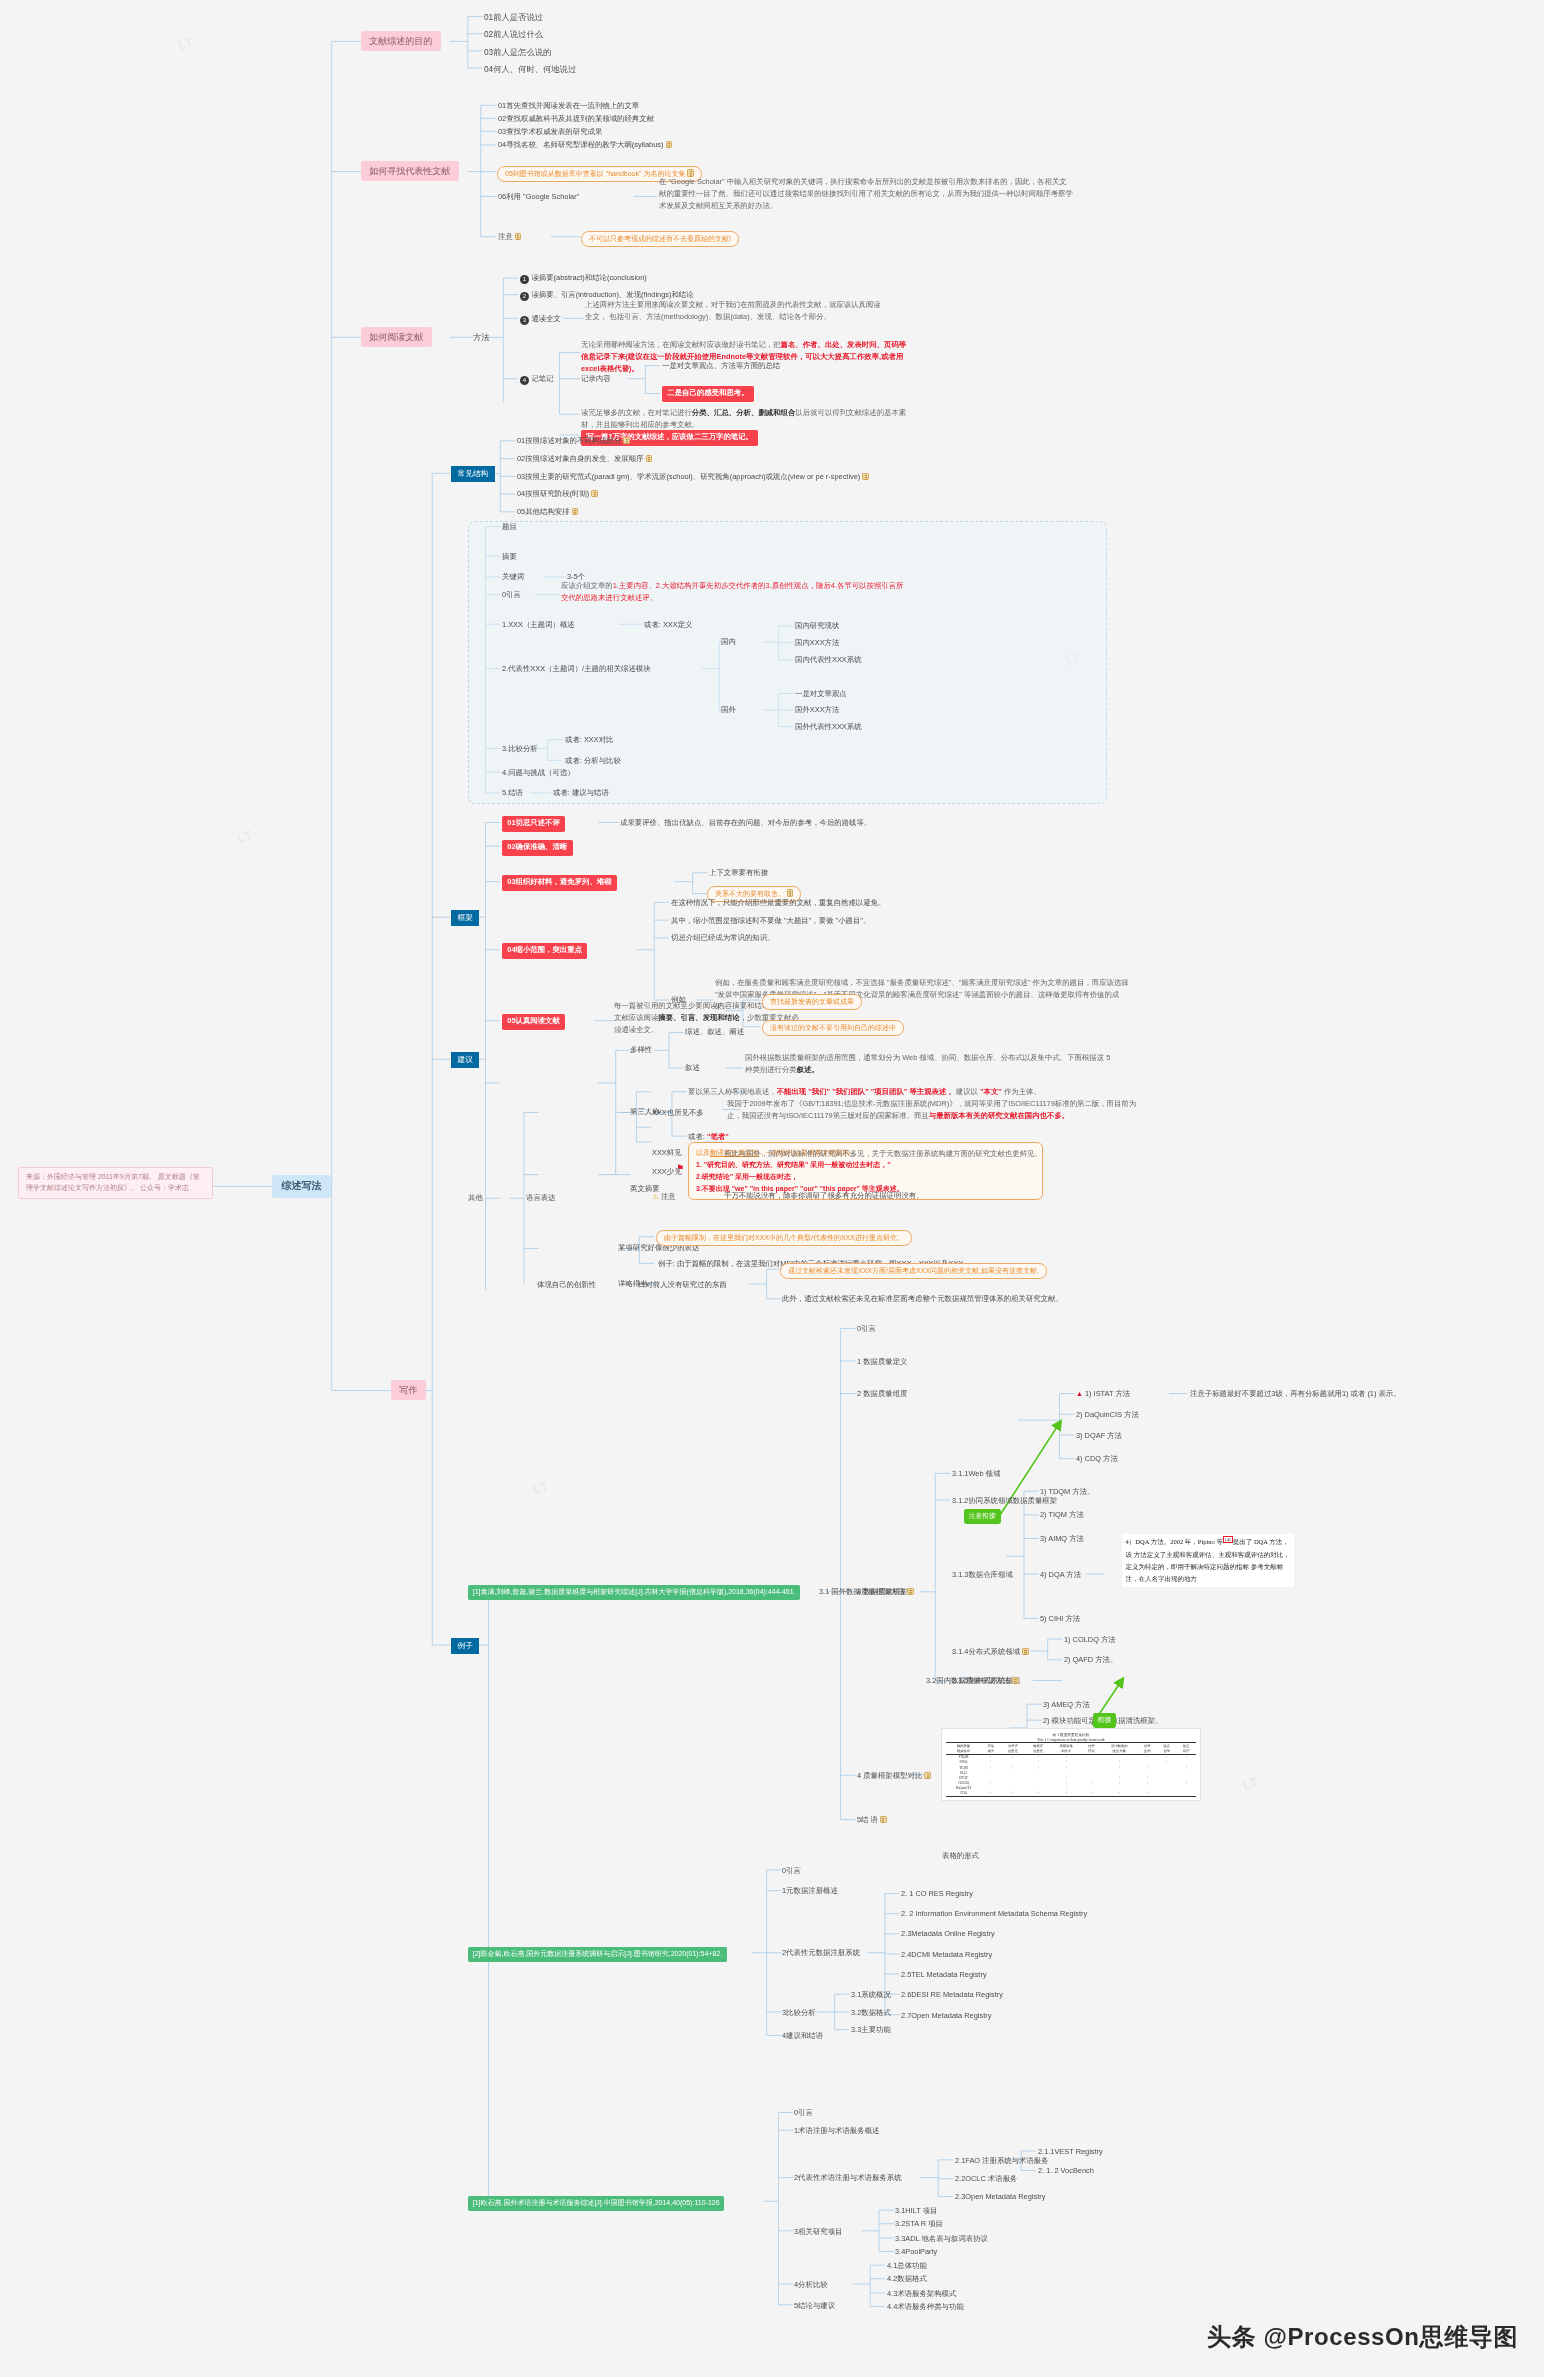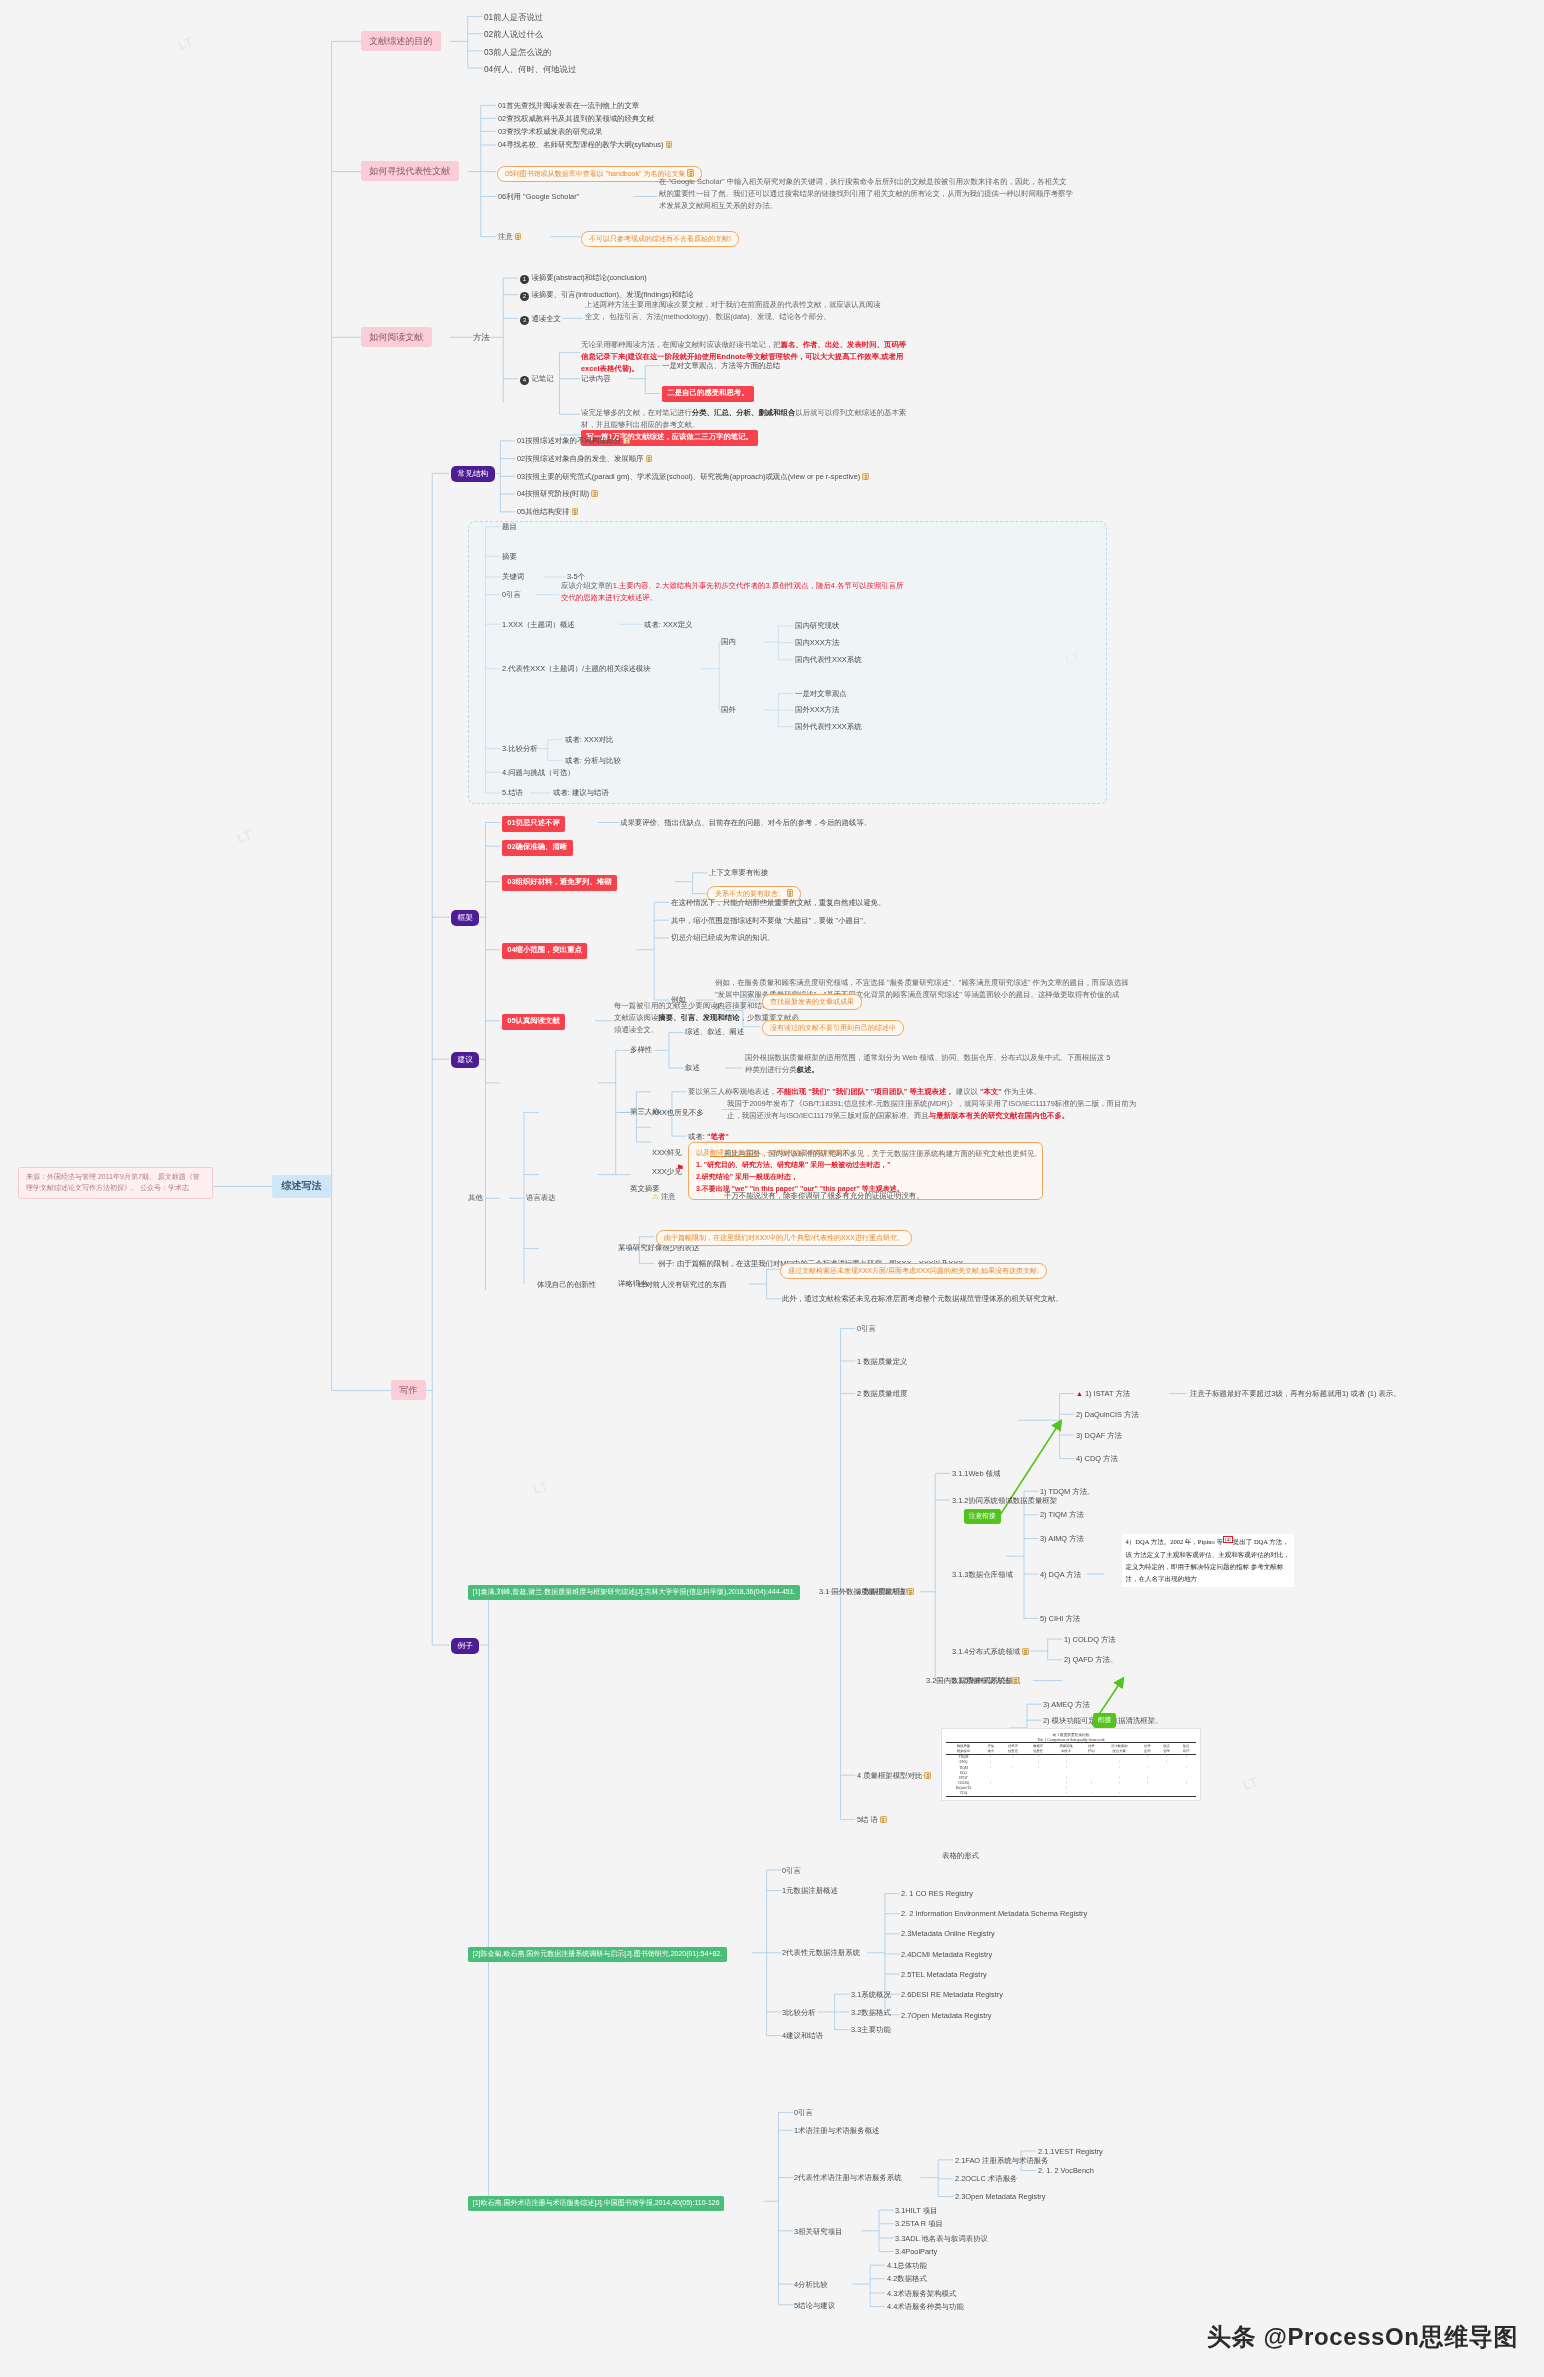--- a/index.html
+++ b/index.html
@@ -29,21 +29,21 @@
   .pinkchip {
     background:#fbcdd8; color:#8a5566; border-radius:2.4px;
     padding:3.6px 8.3px; font-size:9px;
   }
   .pinkout {
     background:#fdeff2; color:#b07a88; border:0.6px solid #f3c9d4;
     border-radius:2.4px; padding:4.1px 7px; font-size:7px; line-height:1.55;
     white-space:normal;
   }
   .bluechip {
-    background:#4c1d95; color:#fff; border-radius:5px;
+    background:#0369a1; color:#fff; border-radius:0;
     padding:2.4px 6.5px; font-size:7.7px;
   }
   .redchip {
     background:#f7414c; color:#fff; border-radius:1.8px;
     padding:2.4px 5.3px; font-size:7.4px; font-weight:bold;
   }
   .greenchip {
     background:#4bbd7a; color:#fff; border-radius:1.8px;
     padding:2.4px 4.7px; font-size:7px;
   }

